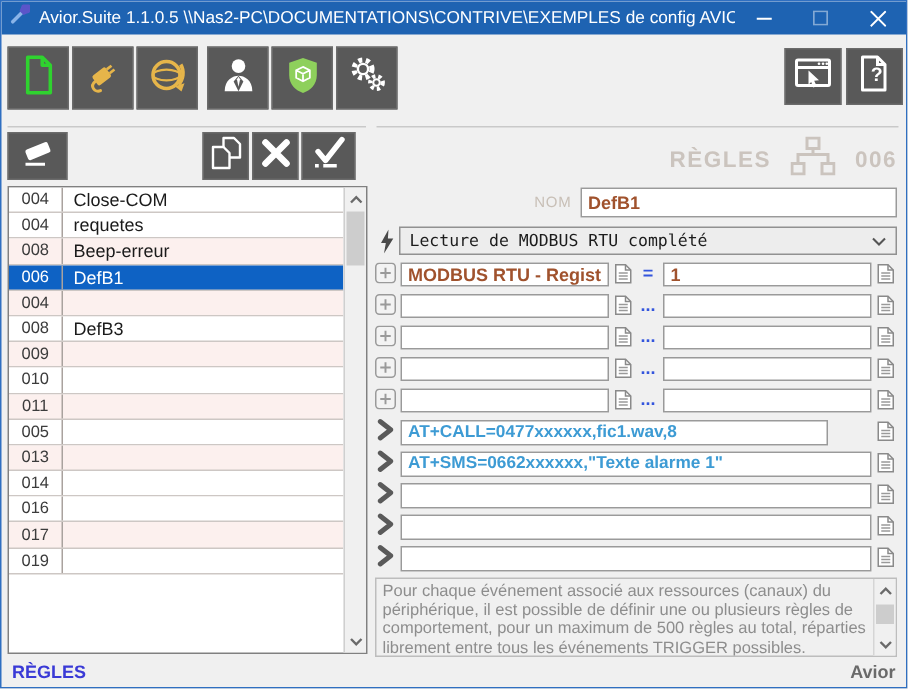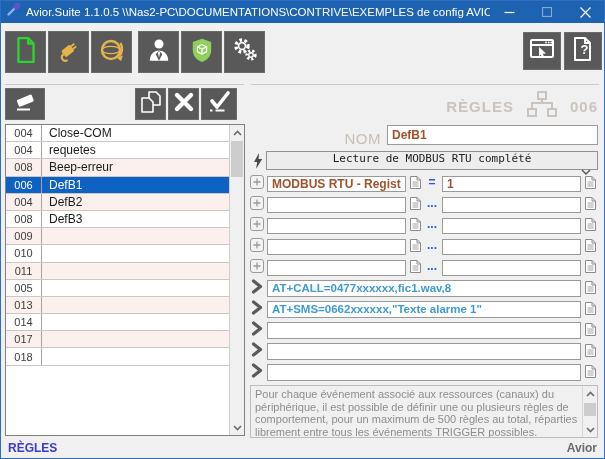--- a/index.html
+++ b/index.html
@@ -33,31 +33,31 @@
   .lname{ flex:1; font-size:12px; color:#1a1a1a; display:flex; align-items:center; padding-left:7px; }
   .vscroll{ width:15px; border-left:1px solid #cfcfcf; background:#f0f0f0; position:relative; }
   .sarrow{ position:absolute; left:0; width:100%; height:15px; display:flex; align-items:center; justify-content:center; }
   .sthumb{ position:absolute; left:1px; right:1px; background:#cdcdcd; }
   
   .panel-header{ position:absolute; top:92px; left:250px; width:347px; height:26px;
     display:flex; align-items:center; justify-content:flex-end; gap:13px; }
   .panel-title{ font-size:15px; font-weight:bold; color:#cbc4be; letter-spacing:1px; }
   .panel-number{ font-size:15px; font-weight:bold; color:#cbc4be; letter-spacing:1px; }
   .nom-label{ position:absolute; left:280px; top:129px; width:100px; text-align:right;
-    font-size:15px; color:#c8bfb6; letter-spacing:0.5px; }
+    font-size:10px; color:#c8bfb6; letter-spacing:0.5px; }
   .nom-field{ position:absolute; left:386px; top:124px; width:211px; height:20px; }
   input.fld{ width:100%; height:100%; border:1px solid #9a9a9a; background:#fff;
     font-family:"Liberation Sans",sans-serif; padding:0 4px; }
   .brown{ color:#a0522d; font-weight:bold; font-size:12px; }
   .bluetxt{ color:#3d9bd4; font-weight:600; font-size:11.5px; }
   .bolt{ position:absolute; left:252px; top:152px; }
   .trigger{ position:absolute; left:265px; top:150px; width:332px; height:19px;
     background:#ededed; border:1px solid #919191; display:flex; align-items:center;
     font-family:"DejaVu Sans Mono","Liberation Mono",monospace; font-size:11px; color:#1c1c1c;
-    padding:0 6px;flex-direction:column; }
+    padding:0 6px; }
   .trigger .caret{ margin-left:auto; }
   .icon-cell{ position:absolute; display:flex; align-items:center; justify-content:center; }
   .op{ position:absolute; width:18px; text-align:center; font-size:12px; font-weight:bold; color:#3355dd; }
   .help-box{ position:absolute; left:249px; top:384px; width:348px; height:53px;
     border:1px solid #bdbdbd; background:#f0f0f0; display:flex; }
   .help-text{ flex:1; font-size:11px; line-height:12.6px; color:#8d8d8d; padding:2px 4px;
     overflow:hidden; }
   .help-scroll{ width:15px; background:#f0f0f0; border-left:1px solid #d5d5d5; position:relative; }
   
   .statusbar{ position:absolute; left:0; bottom:0; width:100%; height:21px;
@@ -234,21 +234,20 @@
     <div class="lname">Beep-erreur</div>
   </div>
 
   <div class="lrow sel">
     <div class="lnum">006</div>
     <div class="lname">DefB1</div>
   </div>
 
   <div class="lrow pink">
     <div class="lnum">004</div>
-    <div class="lname">DefB2</div>
   </div>
 
   <div class="lrow">
     <div class="lnum">008</div>
     <div class="lname">DefB3</div>
   </div>
 
   <div class="lrow pink">
     <div class="lnum">009</div>
     <div class="lname"></div>
@@ -273,28 +272,32 @@
     <div class="lnum">013</div>
     <div class="lname"></div>
   </div>
 
   <div class="lrow">
     <div class="lnum">014</div>
     <div class="lname"></div>
   </div>
 
 
+  <div class="lrow">
+    <div class="lnum">016</div>
+    <div class="lname"></div>
+  </div>
 
   <div class="lrow pink">
     <div class="lnum">017</div>
     <div class="lname"></div>
   </div>
 
   <div class="lrow">
-    <div class="lnum">018</div>
+    <div class="lnum">019</div>
     <div class="lname"></div>
   </div>
 </div>
     <div class="vscroll">
       <div class="sarrow" style="top:0">
         <svg width="9" height="6" viewBox="0 0 9 6">
             <path d="M1 5 L4.5 1.5 L8 5" stroke="#6a6a6a" fill="none" stroke-width="1.6"></path>
           </svg>
       </div>
       <div class="sthumb" style="top:16px; height:36px"></div>
@@ -455,21 +458,21 @@
   </svg>
 </span>
     </div>
 
   <div id="action-rows">
       <span class="icon-cell" style="position: absolute; left: 250px; top: 278px; width: 12px; height: 15px;">
         <svg width="12" height="15" viewBox="0 0 12 15">
           <path d="M2.5 2 L9.5 7.5 L2.5 13" fill="none" stroke="#5a5a5a" stroke-width="3.2" stroke-linecap="round" stroke-linejoin="round"></path>
         </svg>
       </span>
-      <span style="position: absolute; left: 266px; top: 277px; width: 314px; height: 17px;"><input class="fld bluetxt" type="text" value="AT+CALL=0477xxxxxx,fic1.wav,8" style=""></span>
+      <span style="position: absolute; left: 266px; top: 277px; width: 285px; height: 17px;"><input class="fld bluetxt" type="text" value="AT+CALL=0477xxxxxx,fic1.wav,8" style=""></span>
       <span class="icon-cell" style="left: 583px; top: 279px; position: absolute; width: 13px; height: 15px;">
   <svg width="13" height="15" viewBox="0 0 13 15">
     <path d="M1.5 1.5 h6.5 l3.5 3.5 v8.5 h-10 z" fill="#fff" stroke="#8a8a8a" stroke-width="1"></path>
     <path d="M8 1.5 v3.5 h3.5" fill="none" stroke="#8a8a8a" stroke-width="1"></path>
     <path d="M3.5 7 h6 M3.5 9 h6 M3.5 11 h6" stroke="#9a9a9a" stroke-width="0.9"></path>
   </svg>
 </span>
       <span class="icon-cell" style="position: absolute; left: 250px; top: 299px; width: 12px; height: 15px;">
         <svg width="12" height="15" viewBox="0 0 12 15">
           <path d="M2.5 2 L9.5 7.5 L2.5 13" fill="none" stroke="#5a5a5a" stroke-width="3.2" stroke-linecap="round" stroke-linejoin="round"></path>

